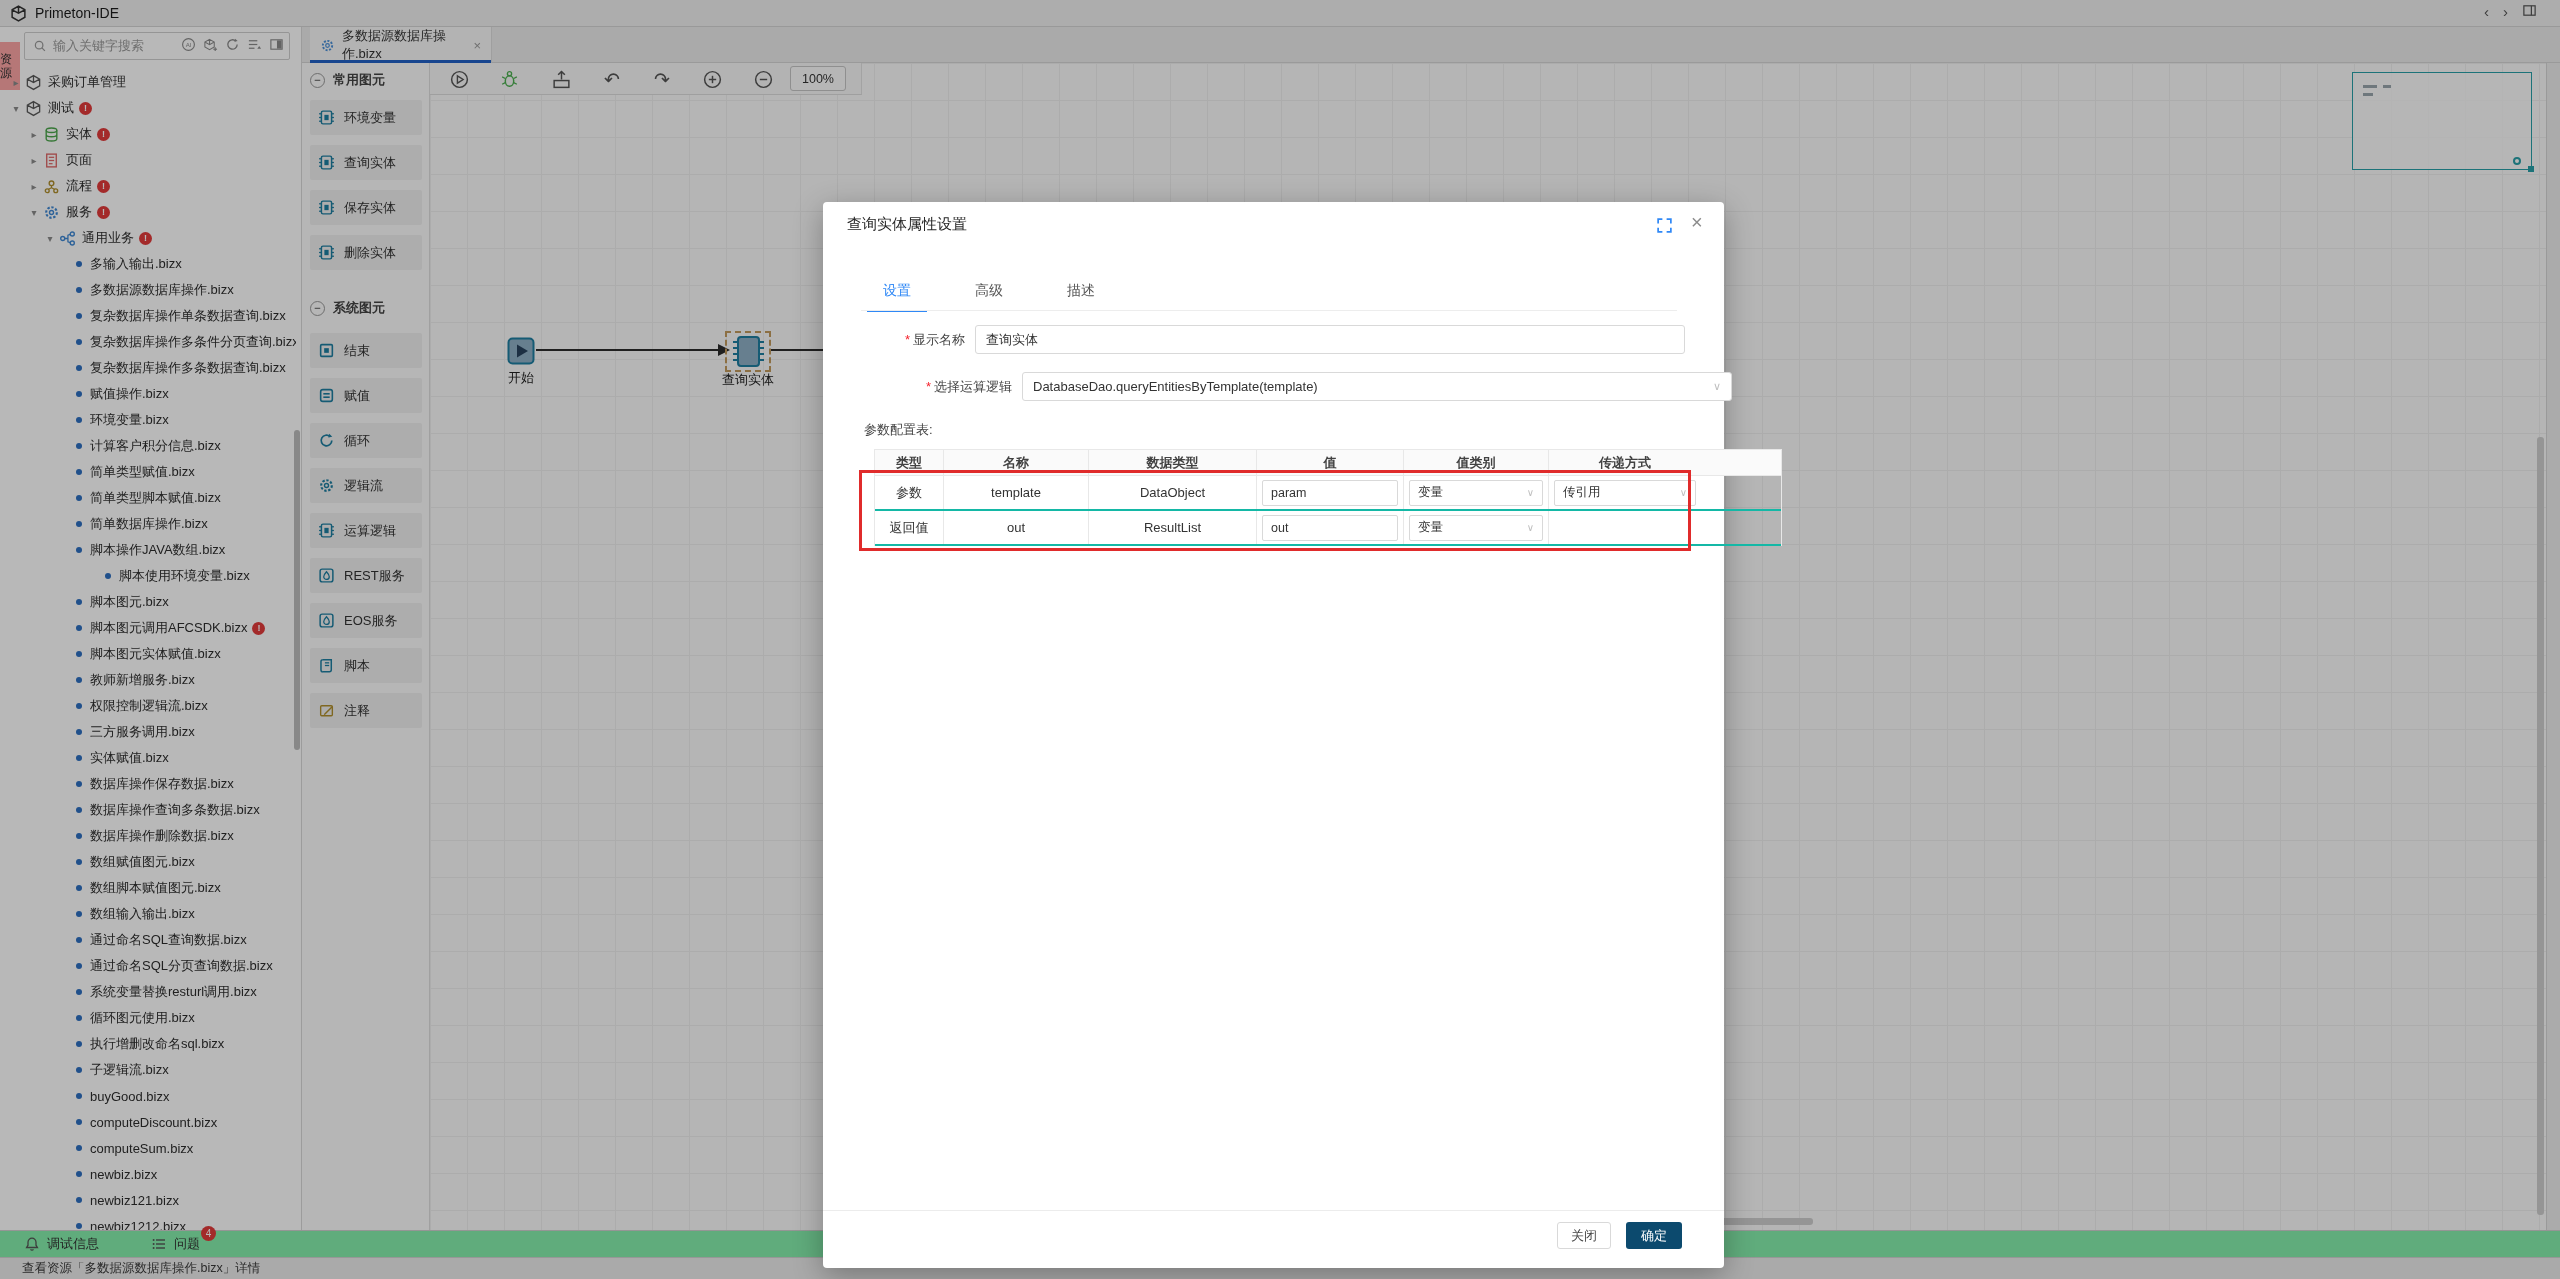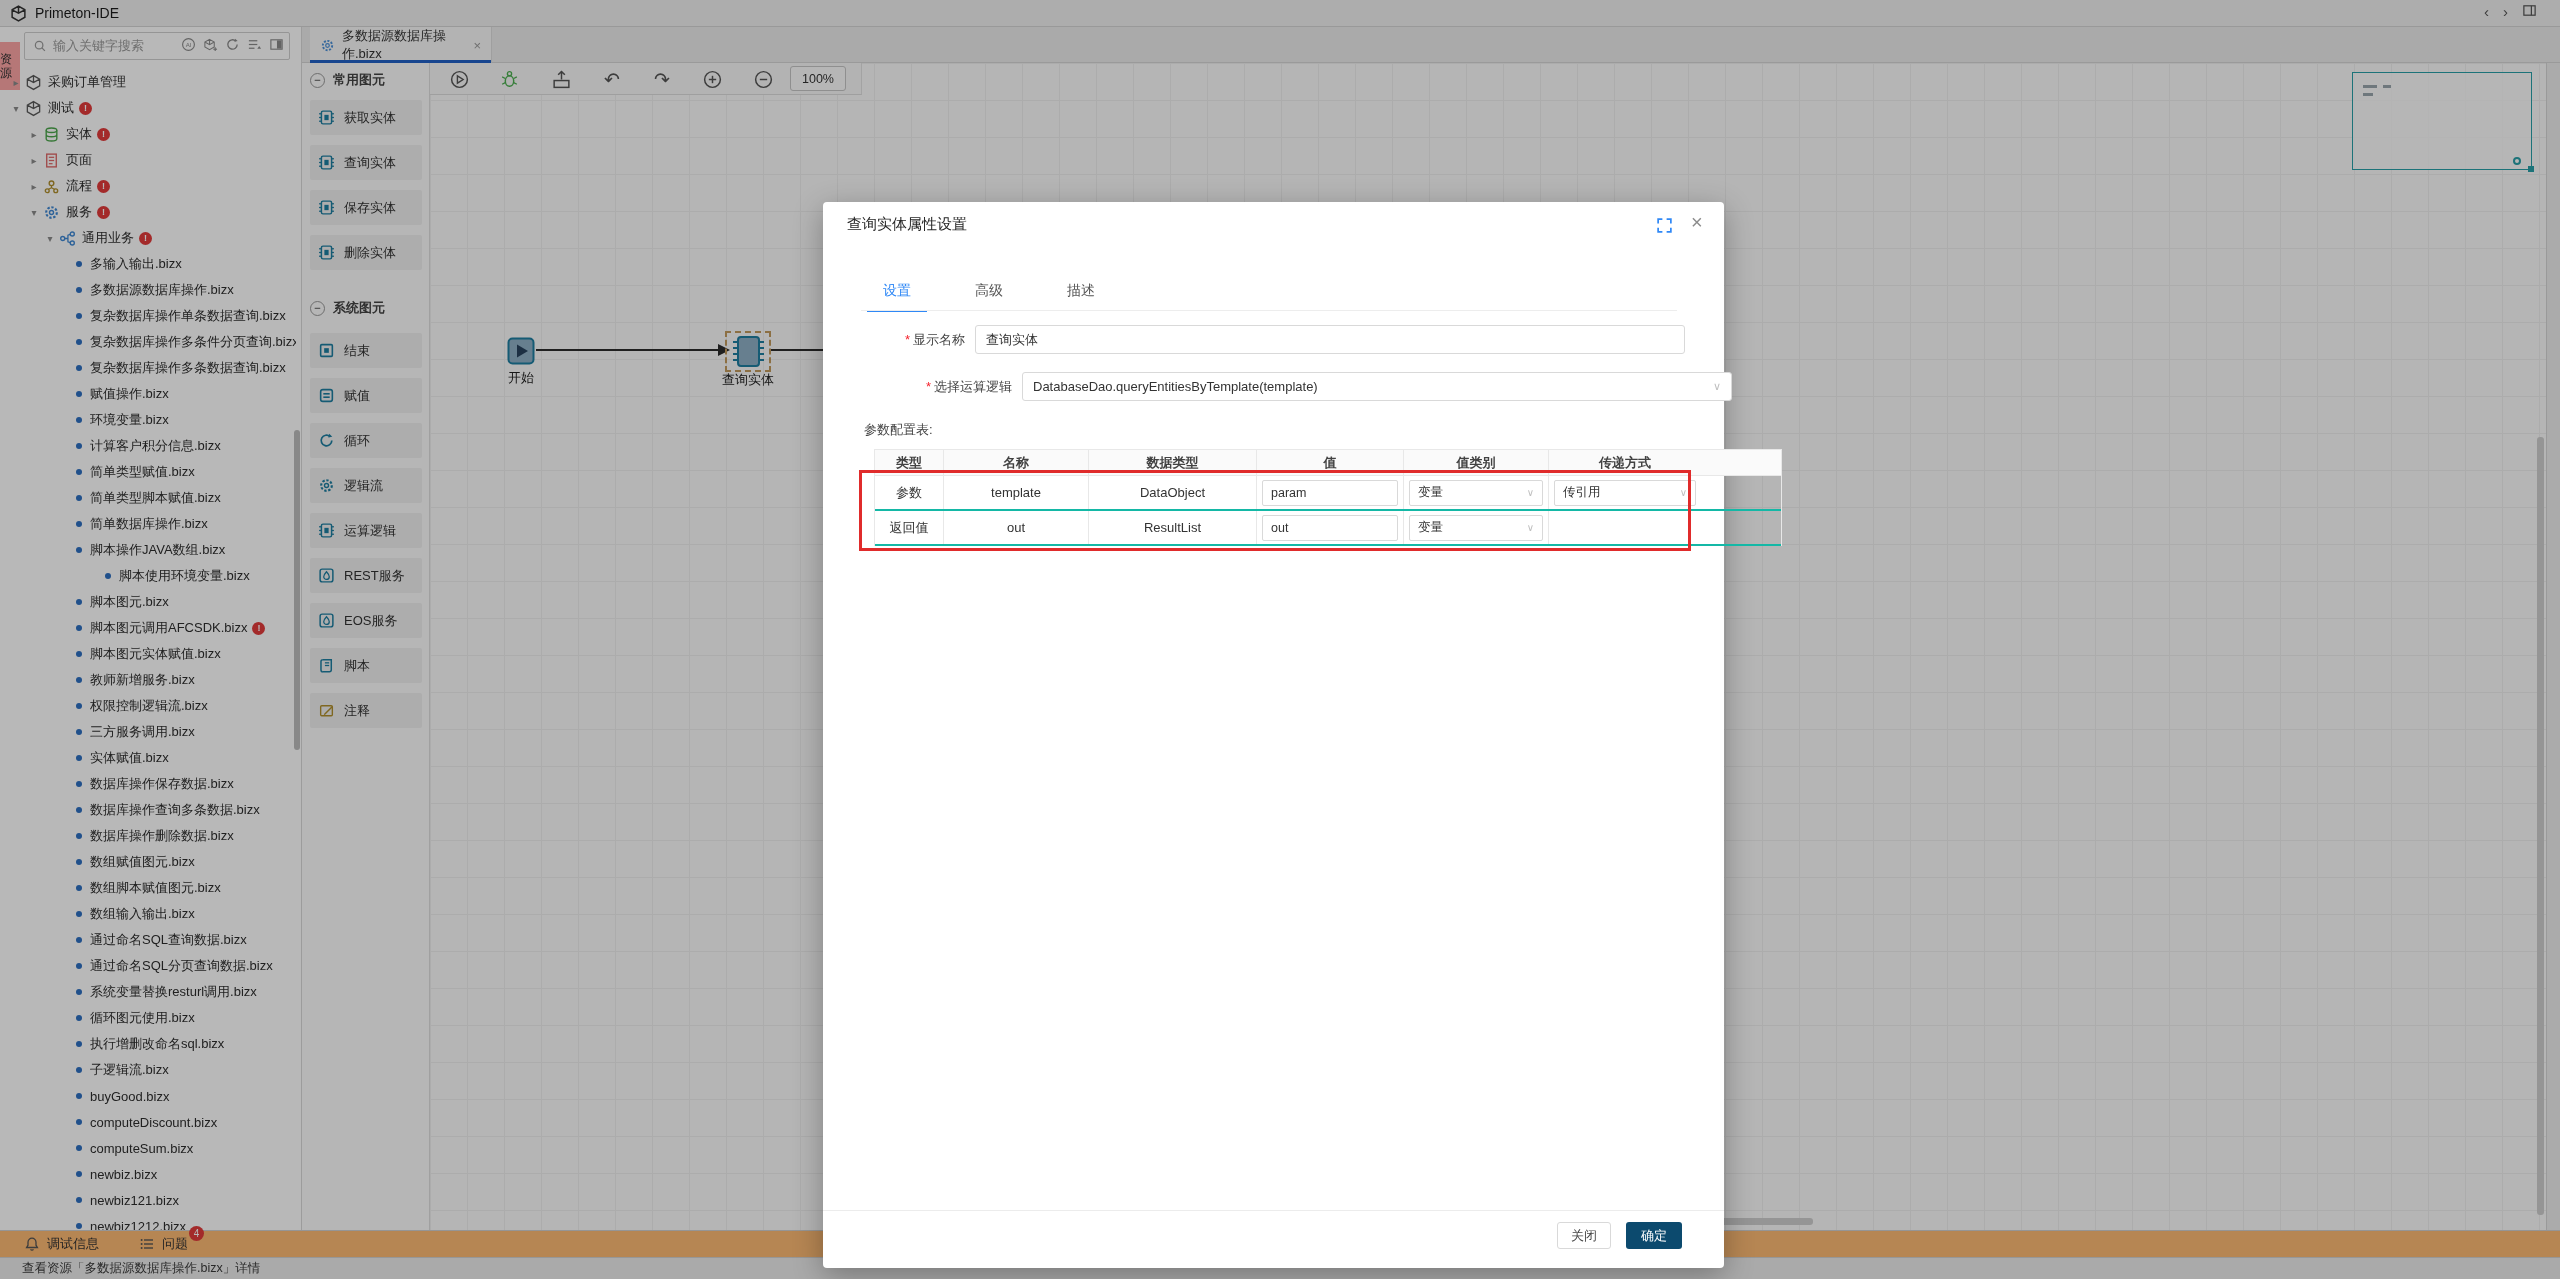--- a/index.html
+++ b/index.html
@@ -62,22 +62,22 @@
     background-image:linear-gradient(#efefef 1px,transparent 1px),linear-gradient(90deg,#efefef 1px,transparent 1px);
     background-size:37px 37px; overflow:hidden; }
   .node-label { position:absolute; font-size:13px; color:#222; text-align:center; white-space:nowrap; }
   #minimap { position:absolute; left:1922px; top:9px; width:180px; height:98px; border:1.5px solid #27a0a8; background:rgba(252,252,252,.85); }
   #minimap .mm-mark { position:absolute; background:#9aa7ad; }
   #minimap .mm-dot { position:absolute; left:160px; top:84px; width:8px; height:8px; border-radius:50%; border:2px solid #27a0a8; background:#fff; }
   #minimap .mm-corner { position:absolute; right:-3px; bottom:-3px; width:6px; height:6px; background:#27a0a8; }
   #rightstrip { left:2546px; top:27px; width:14px; height:1230px; background:#ededed; border-left:1px solid #d6d6d6; }
 
   
-  #bottomtabs { left:0; top:1230px; width:2560px; height:27px; background:#fdba74; border-top:1px solid #cfcfcf;
-    display:flex; align-items:center; gap:40px; padding-left:24px; z-index:4; }
+  #bottomtabs { left:0; top:1230px; width:2560px; height:27px; background:#86efac; border-top:1px solid #cfcfcf;
+    display:flex; align-items:center; gap:52px; padding-left:24px; z-index:4; }
   .btab { display:flex; align-items:center; gap:7px; font-size:13px; color:#333; position:relative; cursor:pointer; }
   .btab .nbadge { position:absolute; right:-16px; top:-9px; width:15px; height:15px; border-radius:50%; background:#e23b3b;
     color:#fff; font-size:10px; display:flex; align-items:center; justify-content:center; }
   #statusbar { left:0; top:1257px; width:2560px; height:22px; background:#ececec; border-top:1px solid #d2d2d2;
     display:flex; align-items:center; padding-left:22px; font-size:12.5px; color:#3a3a3a; z-index:4; }
 
   
   #mask { left:0; top:0; width:2560px; height:1279px; background:rgba(0,0,0,0.28); z-index:40; }
   #modal { left:823px; top:202px; width:901px; height:1066px; background:#fff; border-radius:4px;
     box-shadow:0 8px 30px rgba(0,0,0,.3); z-index:50; }
@@ -471,21 +471,21 @@
               <line x1="1" y1="8" x2="3.2" y2="8"></line>
               <line x1="1" y1="11.5" x2="3.2" y2="11.5"></line>
               <line x1="12.8" y1="4.5" x2="15" y2="4.5"></line>
               <line x1="12.8" y1="8" x2="15" y2="8"></line>
               <line x1="12.8" y1="11.5" x2="15" y2="11.5"></line>
             </g>
             <rect x="3.2" y="2" width="9.6" height="12" rx="1.5" fill="none" stroke="#1e7ea1" stroke-width="1.4"></rect>
             <rect x="6" y="5.5" width="4" height="5" fill="#1e7ea1"></rect>
           </svg>
         </span>
-        <span>获取实体</span>
+        <span>环境变量</span>
       </div>
       <div class="pitem" style="top:82px">
       <span class="ic">
           <svg width="17" height="17" viewBox="0 0 16 16">
             <g stroke="#1e7ea1" stroke-width="1.2">
               <line x1="1" y1="4.5" x2="3.2" y2="4.5"></line>
               <line x1="1" y1="8" x2="3.2" y2="8"></line>
               <line x1="1" y1="11.5" x2="3.2" y2="11.5"></line>
               <line x1="12.8" y1="4.5" x2="15" y2="4.5"></line>
               <line x1="12.8" y1="8" x2="15" y2="8"></line>

